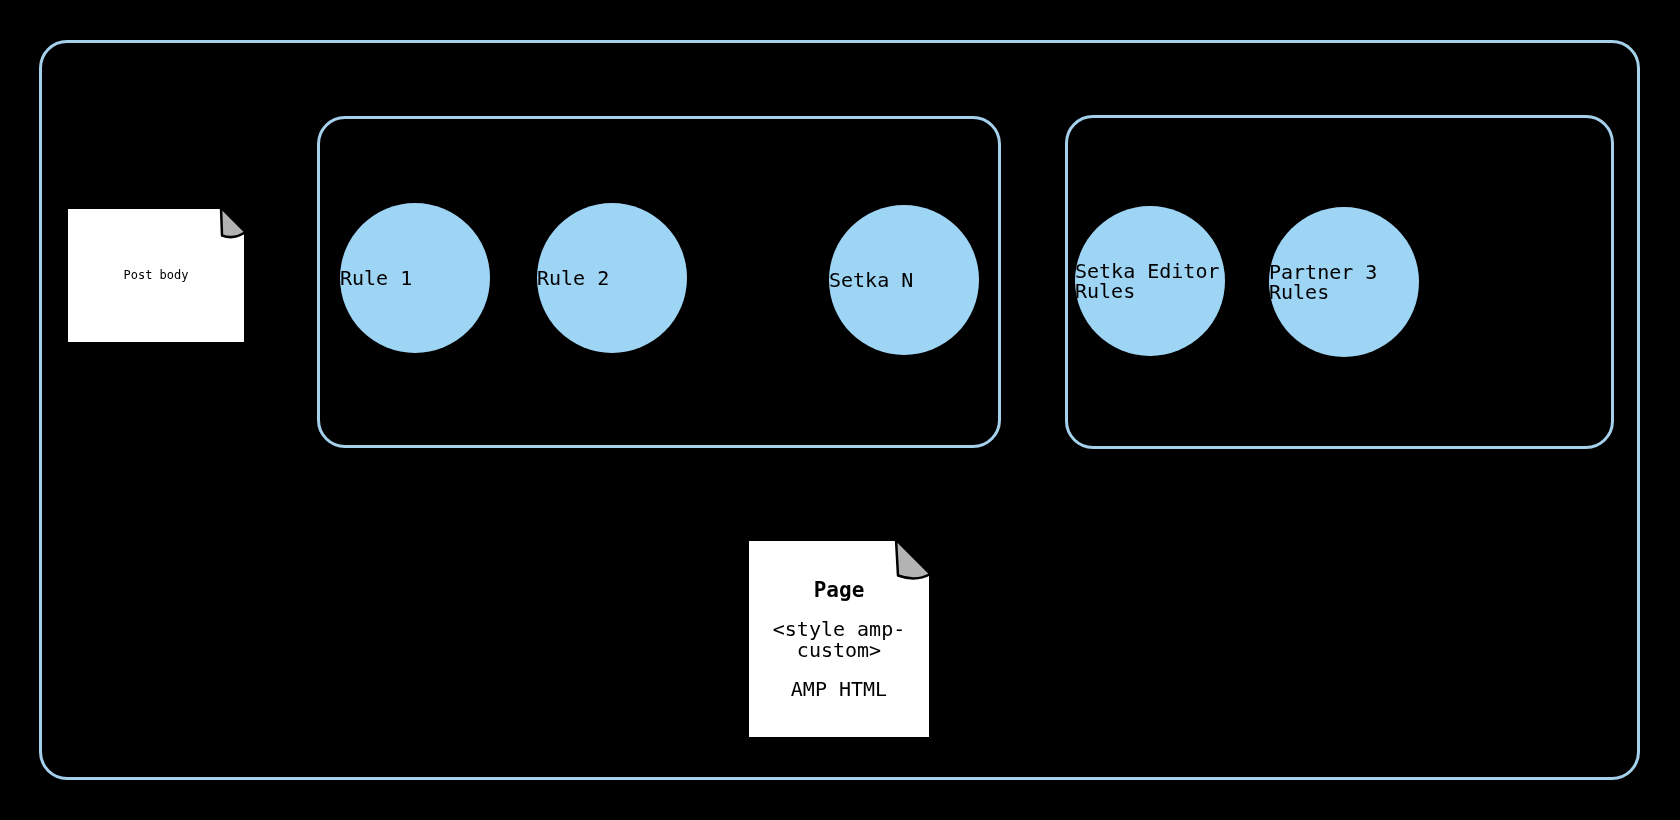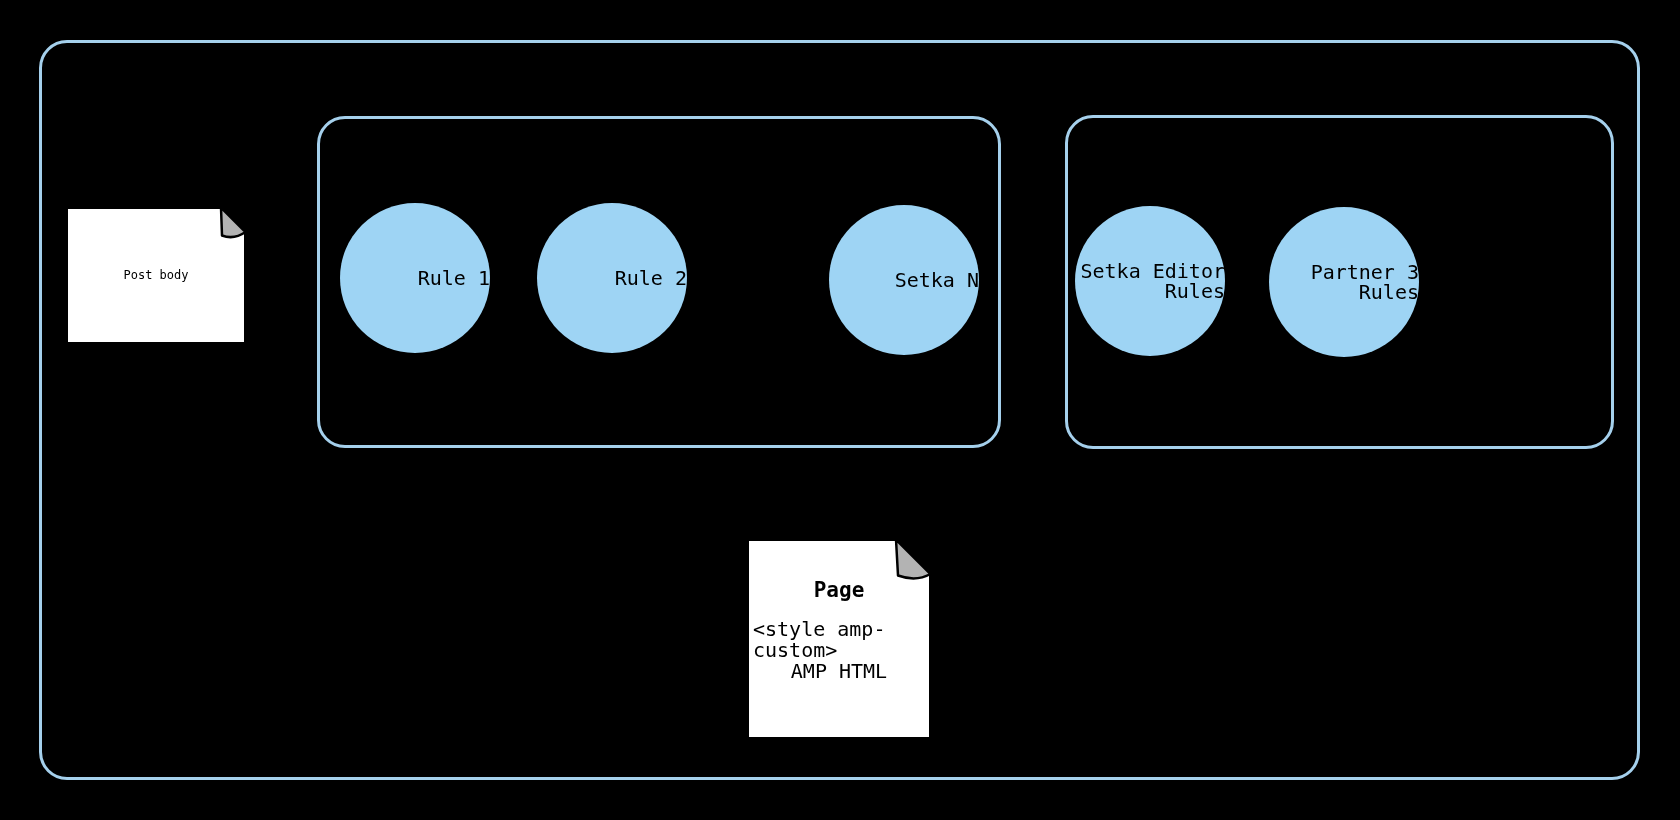--- a/index.html
+++ b/index.html
@@ -31,21 +31,21 @@
   
   .circle {
     width: 150px; height: 150px;
     border-radius: 50%;
     background: var(--shape_fill, #9ED4F4);
     display: flex; align-items: center; justify-content: center;
     overflow: visible;
   }
   .circle-label {
     width: 170px;
-    text-align: right;
+    text-align: left;
     font-size: 20px;
     line-height: 20px;
     color: var(--text, #000);
     white-space: normal;
     word-break: normal;
   }
   .c-rule1    { left: 340px;  top: 203px; }
   .c-rule2    { left: 537px;  top: 203px; }
   .c-ruleN    { left: 829px;  top: 205px; }
   .c-setka    { left: 1075px; top: 206px; }
@@ -64,24 +64,25 @@
     display: flex; align-items: center; justify-content: center;
     font-size: 12px; line-height: 21px;
   }
 
   .page-note { left: 746px; top: 538px; width: 186px; height: 202px; }
   .page-note-text {
     position: absolute; inset: 0;
     display: flex; flex-direction: column; align-items: center;
     padding-top: 42px;
     font-size: 20px; line-height: 21px;
+    text-align: center;
   }
   .page-title { font-weight: bold; font-size: 21px; }
   .page-style-block { margin-top: 18px; width: 172px; }
-  .page-amp-line { }
+  .page-amp-line { margin-top: 18px; }
 </style>
 </head>
 <body>
 
 <div id="canvas">
 
   <div class="abs frame outer-frame"></div>
 
   <div class="abs frame rules-frame"></div>
 

